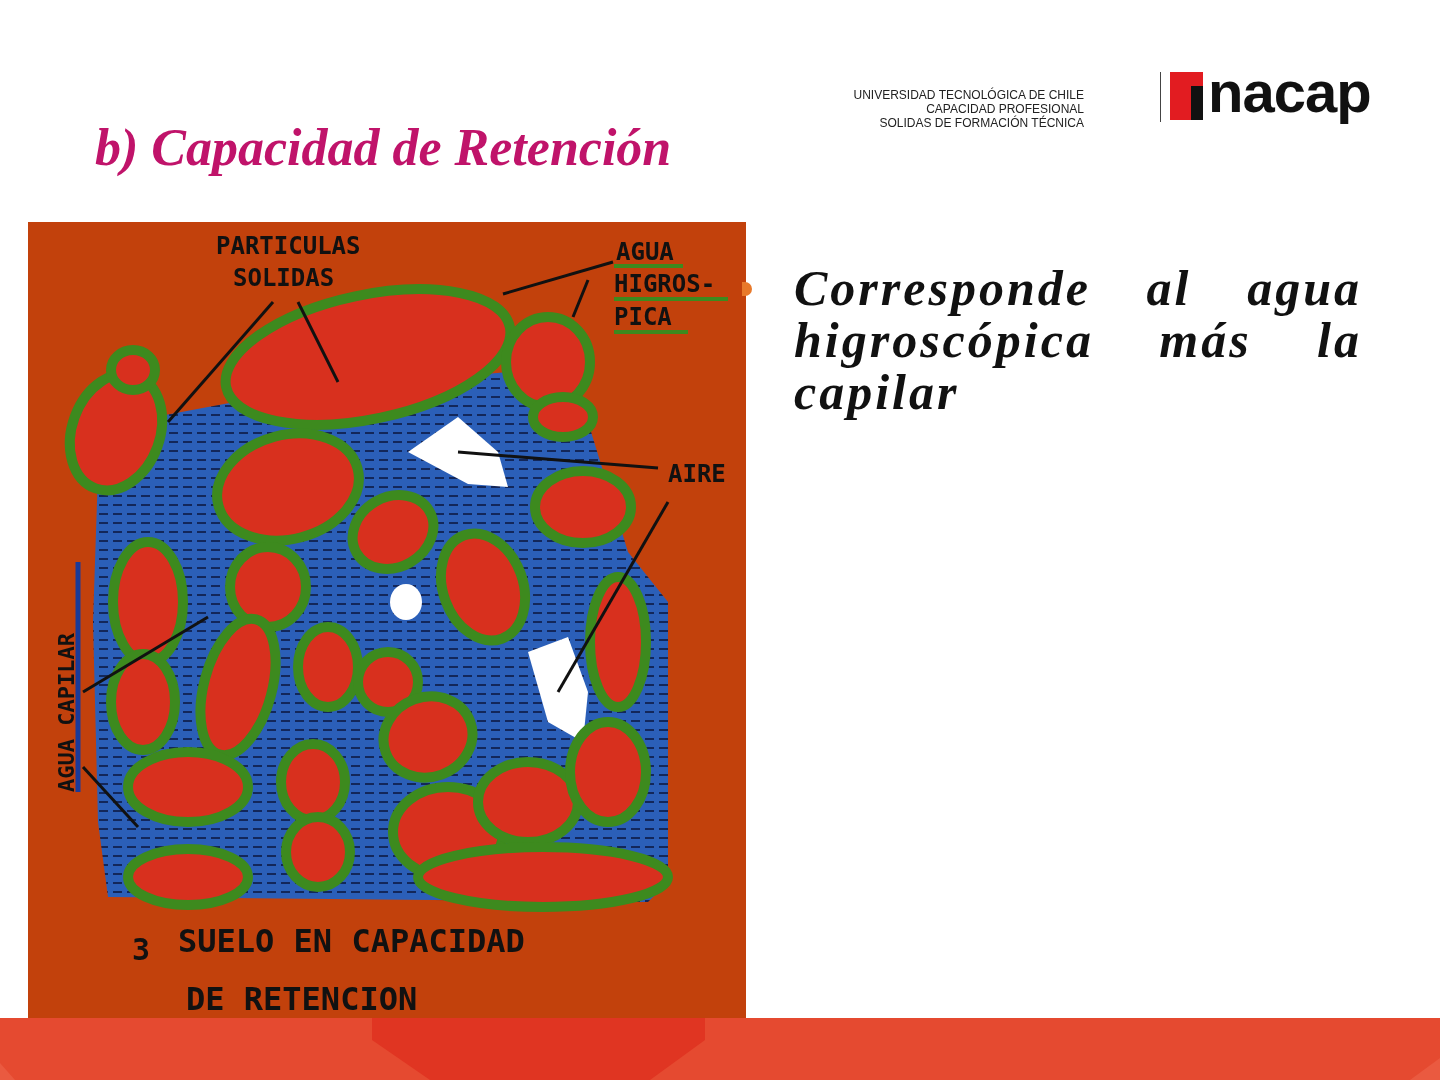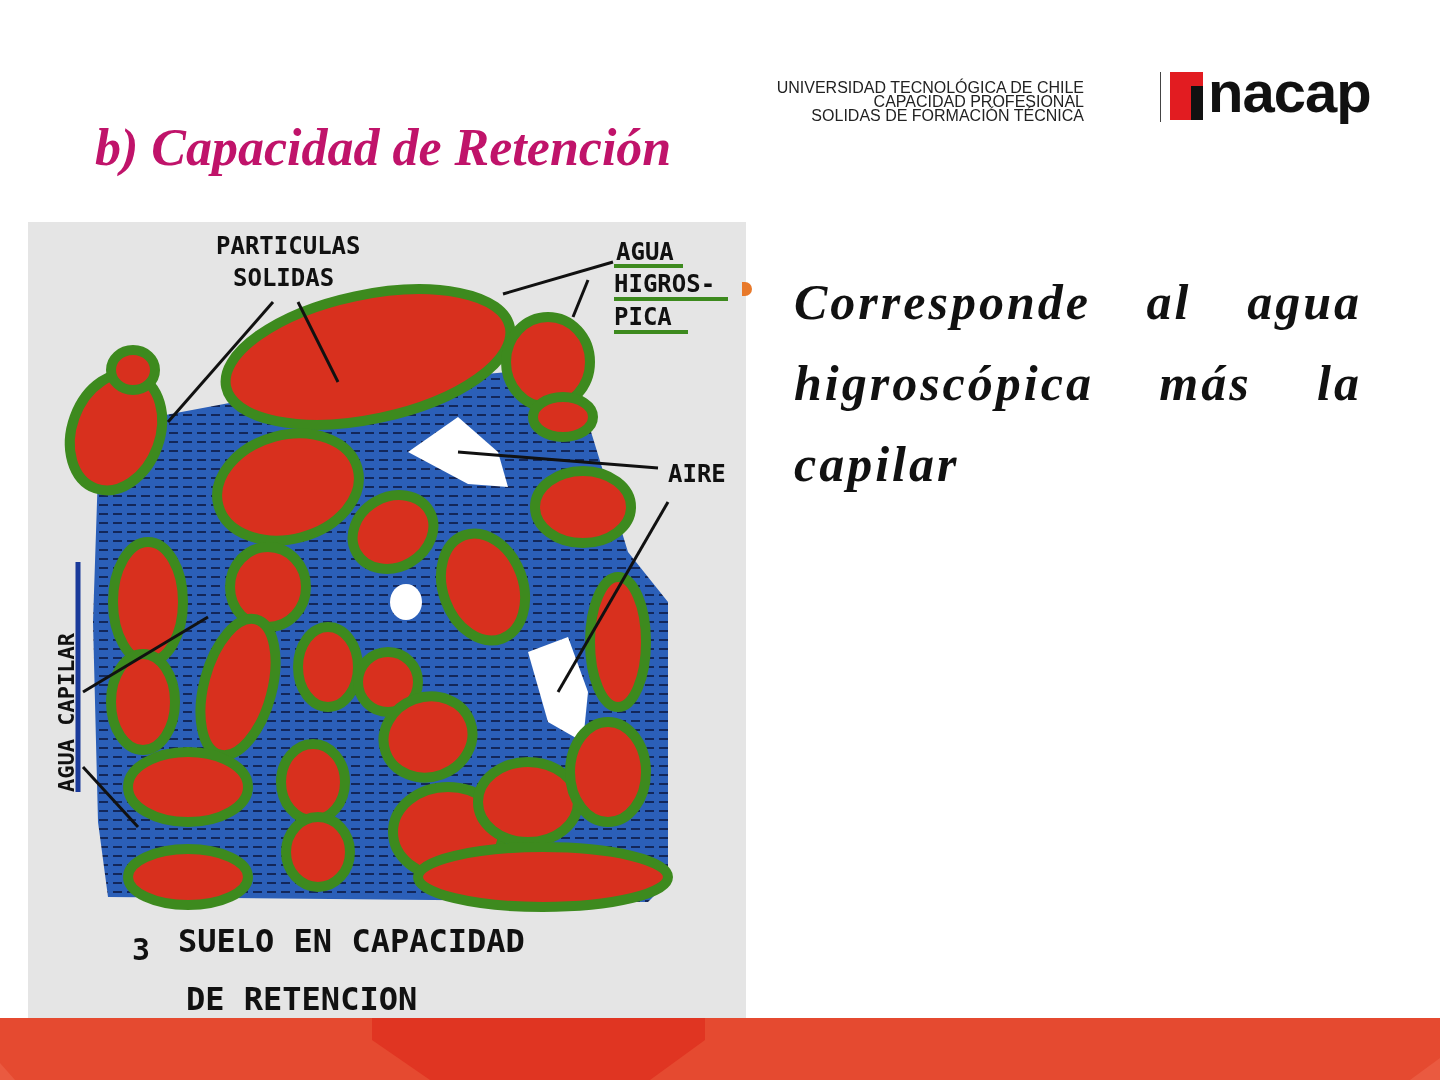--- a/index.html
+++ b/index.html
@@ -12,55 +12,55 @@
     position: absolute; left: 80px; top: 103px;
     font-family: "Liberation Serif", serif;
     font-style: italic; font-weight: bold;
     font-size: 52px; color: #c0136a; margin: 15px;
     letter-spacing: 0px;
   }
   .logo {
     position: absolute; left: 930px; top: 70px; width: 460px; height: 70px;
   }
   .logo-lines {
-    position: absolute; right: 306px; top: 11px; text-align: right;
-    font-family: "Liberation Sans", sans-serif; font-size: 16px; line-height: 14px;
+    position: absolute; right: 306px; top: 18px; text-align: right;
+    font-family: "Liberation Sans", sans-serif; font-size: 12px; line-height: 14px;
     color: #222; white-space: nowrap;
   }
   .logo-sep {
     position: absolute; left: 230px; top: 2px; width: 1px; height: 50px; background: #444;
   }
   .logo-mark {
     position: absolute; left: 231px; top: 2px; width: 230px; height: 64px; padding-left: 28px;
   }
   .logo-red {
     position: absolute; left: 0; top: 0; width: 33px; height: 48px; background: #e21c21;
   }
   .logo-i2 {
     position: absolute; left: 21px; top: 14px; width: 12px; height: 34px; background: #111;
   }
   .logo-word {
     position: absolute; left: 38px; top: -14px;
     font-family: "Liberation Sans", sans-serif; font-weight: bold;
     font-size: 58px; color: #111; letter-spacing: -1px;
   }
   .diagram {
-    position: absolute; left: 28px; top: 222px; width: 718px; height: 798px; background: #e5e5e5;
+    position: absolute; left: 28px; top: 222px; width: 718px; height: 798px; background: #c2410c;
   }
   .bullet-block {
     position: absolute; left: 742px; top: 262px; width: 620px;
   }
   .bullet-dot {
     position: absolute; left: 0; top: 20px; width: 10px; height: 14px;
     border-radius: 0 8px 8px 0; background: #e8792a;
   }
   .bullet-text {
     margin-left: 52px; margin-top: 0;
     font-family: "Liberation Serif", serif; font-style: italic; font-weight: bold;
-    font-size: 50px; line-height: 81px; color: #111;
+    font-size: 50px; line-height: 52px; color: #111;
     text-align: justify; text-align-last: left; letter-spacing: 3px;
     word-spacing: 10px;
   }
   .footer {
     position: absolute; left: 0; top: 1018px; width: 1440px; height: 62px; background: #e54a30;
     overflow: hidden;
   }
   .footer svg { position: absolute; left: 0; top: 0; }
   .lbl {
     font-family: "DejaVu Sans Mono", monospace; font-weight: bold; fill: #111;

